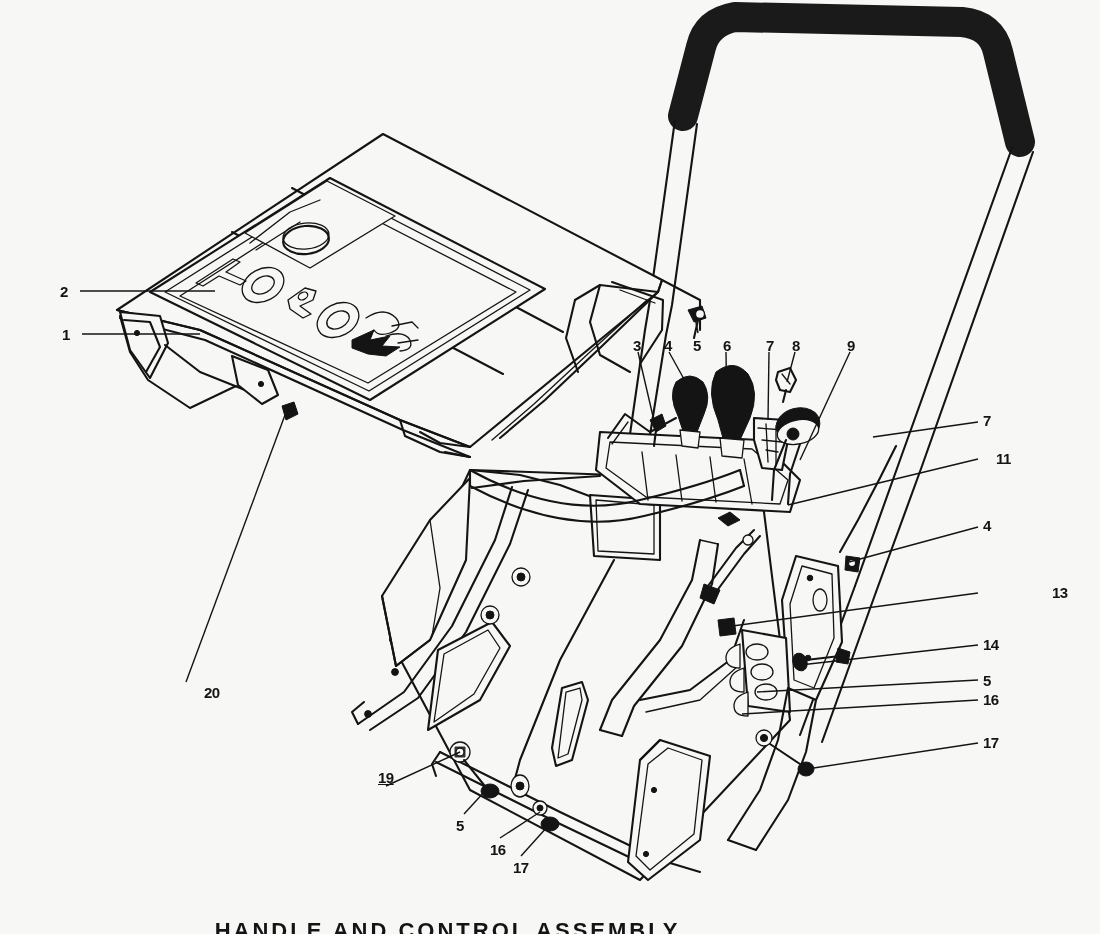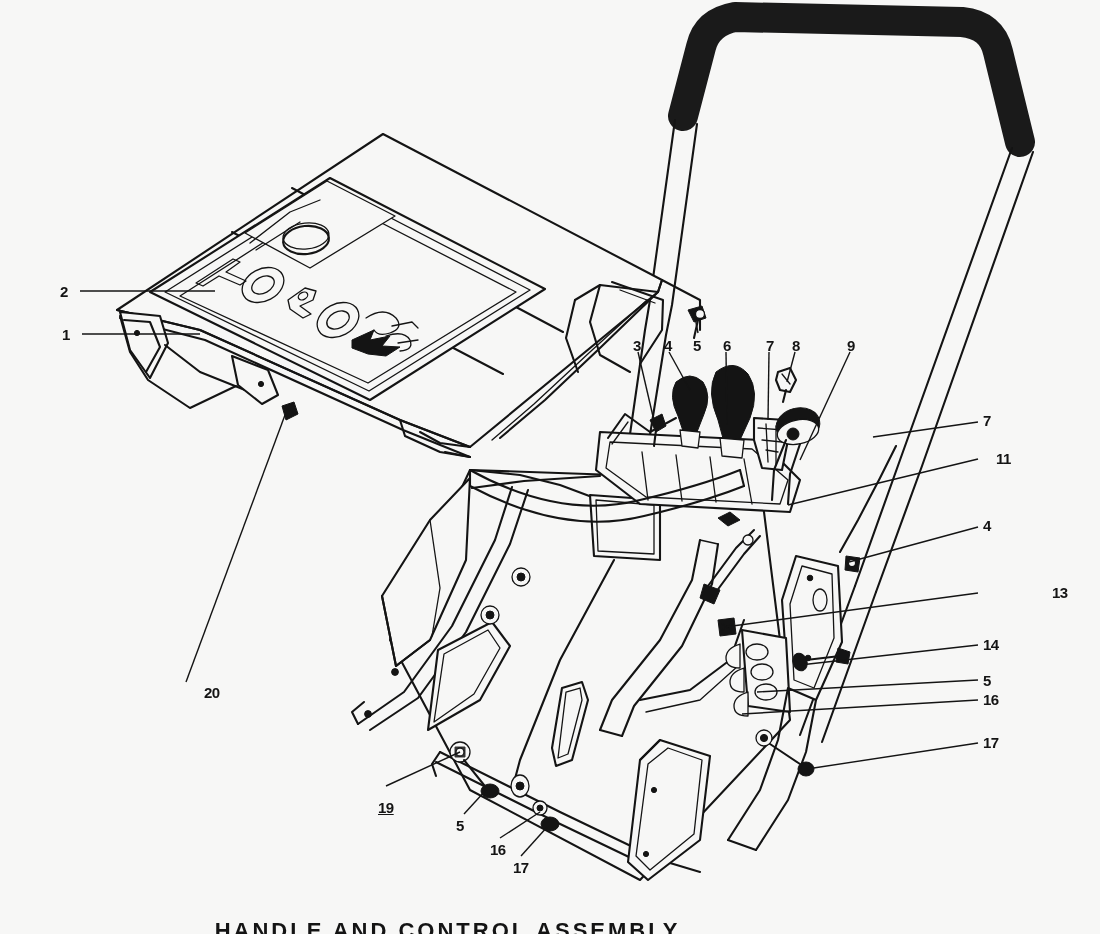--- a/index.html
+++ b/index.html
@@ -361,21 +361,21 @@
       <div class="callout-num" style="left: 792px; top: 338px;">8</div>
       <div class="callout-num" style="left: 847px; top: 338px;">9</div>
       <div class="callout-num" style="left: 983px; top: 413px;">7</div>
       <div class="callout-num" style="left: 996px; top: 451px;">11</div>
       <div class="callout-num" style="left: 983px; top: 518px;">4</div>
       <div class="callout-num" style="left: 1038px; top: 585px; margin-left: 14px;">13</div>
       <div class="callout-num" style="left: 983px; top: 637px; text-align: right;">14</div>
       <div class="callout-num" style="left: 983px; top: 673px;">5</div>
       <div class="callout-num" style="left: 983px; top: 692px;">16</div>
       <div class="callout-num" style="left: 983px; top: 735px;">17</div>
-      <div class="callout-num" style="left: 378px; top: 800px; text-decoration: underline;">19</div>
+      <div class="callout-num" style="left: 378px; top: 770px; text-decoration: underline;">19</div>
       <div class="callout-num" style="left: 456px; top: 818px;">5</div>
       <div class="callout-num" style="left: 490px; top: 842px;">16</div>
       <div class="callout-num" style="left: 513px; top: 860px;">17</div>
       <div class="callout-num" style="left: 175px; top: 685px; margin-left: 29px;">20</div>
     </div>
 
   <div class="title-clip">
     <div class="title-text">HANDLE AND CONTROL ASSEMBLY</div>
   </div>
 

